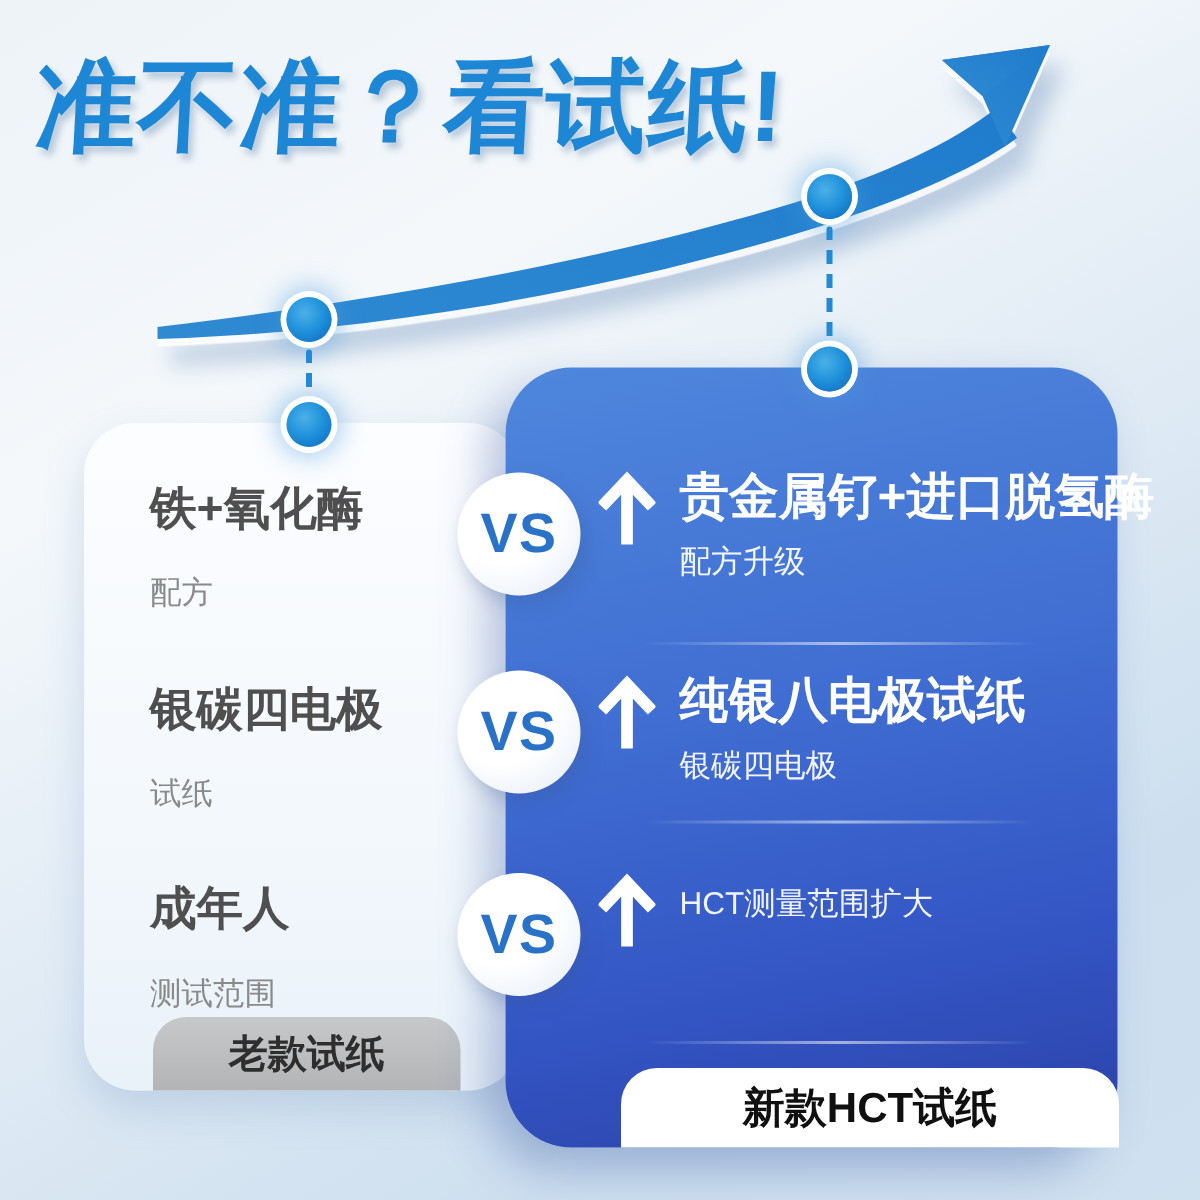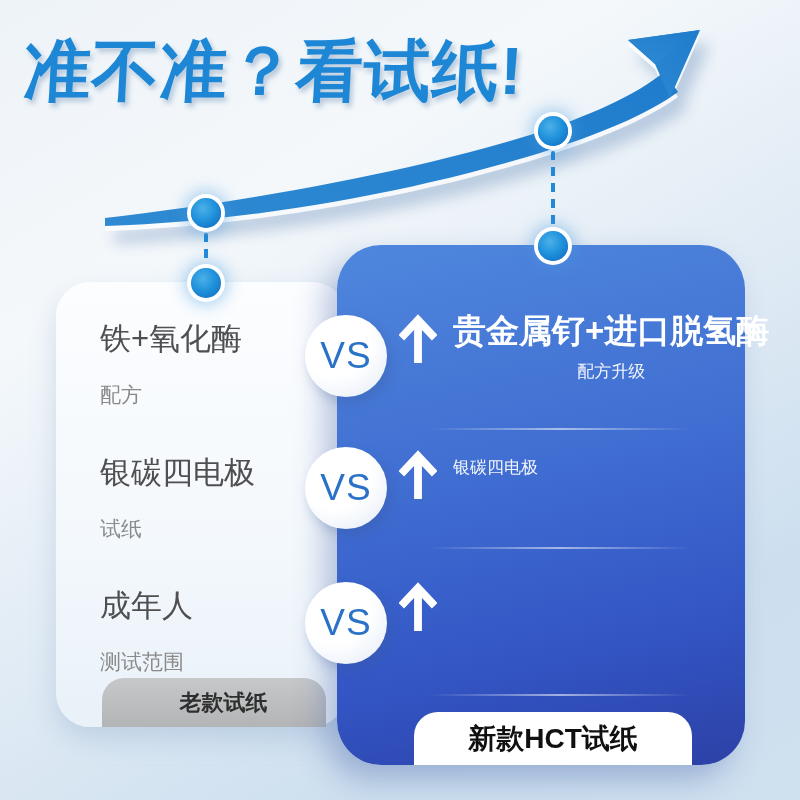--- a/index.html
+++ b/index.html
@@ -37,54 +37,54 @@
     box-shadow:0 12px 26px rgba(120,150,190,.28);
   }
   .panel-new{
     position:absolute;left:337px;top:245px;width:408px;height:520px;z-index:3;
     border-radius:44px;
     background:linear-gradient(168deg,#4f87dd 0%,#3f6cd1 45%,#3355c4 75%,#2c41a6 100%);
     box-shadow:-12px 14px 30px rgba(55,85,160,.35);
   }
   
   .old-row{position:absolute;left:44px;width:240px;}
-  .old-row .row-label{font-size:31px;font-weight:400;color:#4f4f4f;line-height:1.2;}
+  .old-row .row-label{font-size:31px;font-weight:700;color:#4f4f4f;line-height:1.2;}
   .old-row .row-sub{font-size:21px;color:#8a8a8a;margin-top:24px;}
   .or1{top:38px;} .or2{top:172px;} .or3{top:305px;}
 
   .new-row{position:absolute;left:62px;display:flex;align-items:flex-start;width:330px;}
   .up-arrow{flex:0 0 auto;margin-top:2px;margin-right:16px;}
   .new-row .row-label{font-size:33px;font-weight:800;color:#ffffff;line-height:1.2;white-space:nowrap;word-spacing:10px;}
-  .new-row .row-sub{font-size:17px;color:rgba(255,255,255,.93);margin-top:9px;font-weight:400;word-spacing:normal;text-align:center;}
+  .new-row .row-sub{font-size:21px;color:rgba(255,255,255,.93);margin-top:9px;font-weight:400;word-spacing:normal;}
   .nr1{top:66px;} .nr2{top:202px;} .nr3{top:334px;}
 
   .divider{
     position:absolute;left:92px;width:262px;height:2px;
     background:linear-gradient(90deg,rgba(255,255,255,0) 0%,rgba(255,255,255,.55) 50%,rgba(255,255,255,0) 100%);
   }
   .dv1{top:183px;} .dv2{top:302px;} .dv3{top:449px;}
   
   .vs{
     position:absolute;left:305px;width:82px;height:82px;border-radius:50%;z-index:4;
     background:radial-gradient(circle at 35% 30%,#ffffff 48%,#eef3fa 78%,#dde7f5 100%);
     box-shadow:4px 6px 12px rgba(60,90,150,.30);
     display:flex;align-items:center;justify-content:center;
   }
-  .vs span{font-size:37px;font-weight:400;color:#2a72c8;letter-spacing:1px;}
+  .vs span{font-size:37px;font-weight:700;color:#2a72c8;letter-spacing:1px;}
   .vs1{top:315px;} .vs2{top:447px;} .vs3{top:582px;}
   
   .tab-old{
     position:absolute;left:46px;bottom:0;width:205px;height:49px;
     border-radius:22px 22px 0 0;
     background:linear-gradient(180deg,#c6c8ca 0%,#b2b4b6 100%);
     display:flex;align-items:center;justify-content:center;
-    font-size:22px;font-weight:800;color:#2e2e2e;padding-left:19px;
+    font-size:26px;font-weight:800;color:#2e2e2e;
   }
   .tab-new{
-    position:absolute;left:77px;bottom:0;width:278px;height:53px;
+    position:absolute;left:77px;bottom:0;width:332px;height:53px;
     border-radius:24px 24px 0 0;background:#ffffff;
     display:flex;align-items:center;justify-content:center;
     font-size:28px;font-weight:800;color:#101010;
   }
 </style>
 </head>
 <body>
 
 <div class="stage">
 
@@ -138,30 +138,32 @@
         <div class="row-sub">配方升级</div>
       </div>
     </div>
     <div class="divider dv1"></div>
 
     <div class="new-row nr2">
       <svg class="up-arrow" width="38" height="50" viewBox="0 0 24 32">
         <path d="M12 30 V6 M3 14 L12 4.5 L21 14" stroke="#ffffff" stroke-width="5" fill="none" stroke-linecap="square"></path>
       </svg>
       <div>
+        <div class="row-label">纯银八电极试纸</div>
         <div class="row-sub">银碳四电极</div>
       </div>
     </div>
     <div class="divider dv2"></div>
 
     <div class="new-row nr3">
       <svg class="up-arrow" width="38" height="50" viewBox="0 0 24 32">
         <path d="M12 30 V6 M3 14 L12 4.5 L21 14" stroke="#ffffff" stroke-width="5" fill="none" stroke-linecap="square"></path>
       </svg>
       <div>
+        <div class="row-sub">HCT测量范围扩大</div>
       </div>
     </div>
     <div class="divider dv3"></div>
 
     <div class="tab-new">新款HCT试纸</div>
   </div>
 
   <div class="vs vs1">
     <span>VS</span>
   </div>

